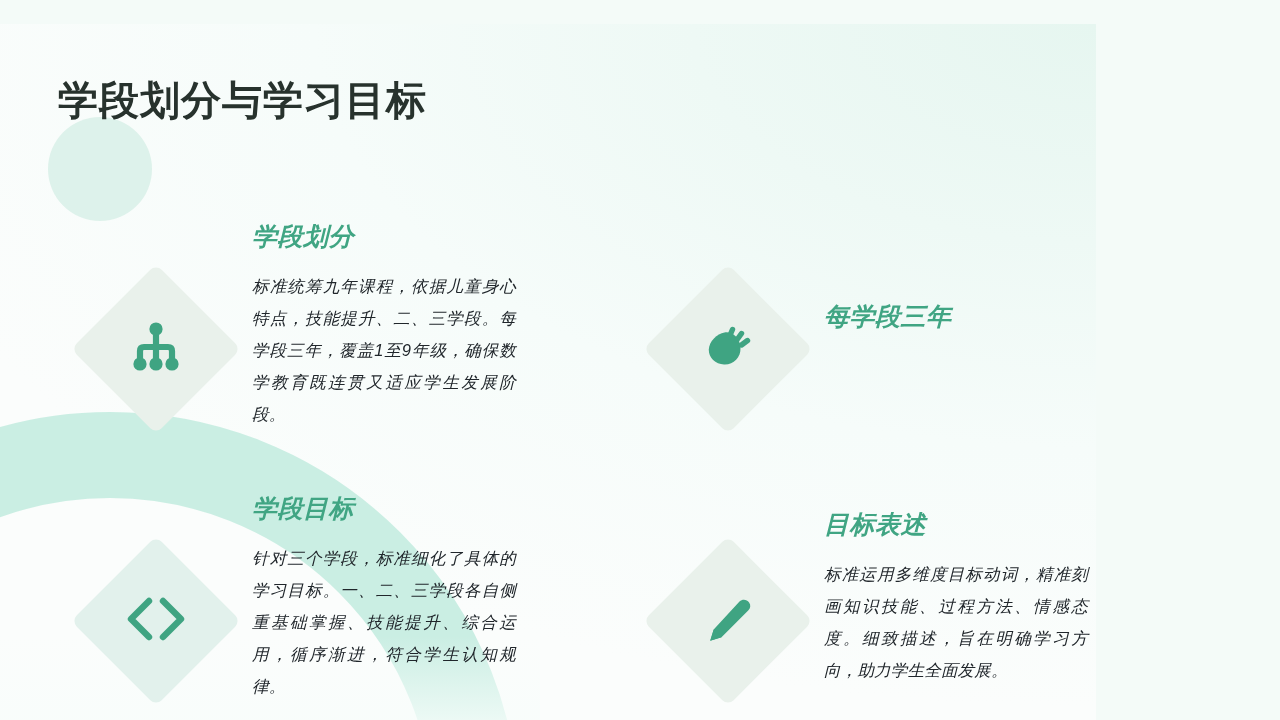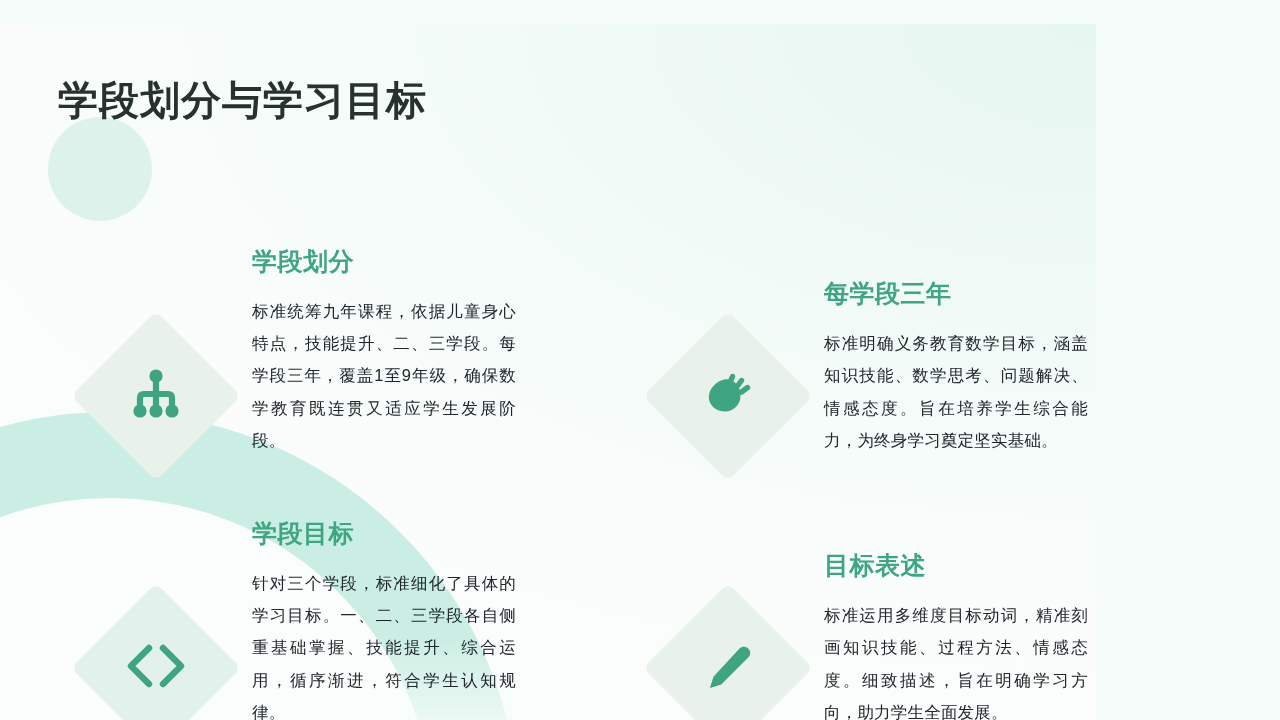--- a/index.html
+++ b/index.html
@@ -68,21 +68,21 @@
   #grid {
     position:absolute;
     left:96px; top:160px;
     width:1100px; height:545px;
     display:grid;
     grid-template-columns:572px 528px;
     grid-template-rows:272px 272px;
     z-index:4;
   }
 
-  .card { position:relative; display:flex; align-items:flex-end; }
+  .card { position:relative; display:flex; align-items:center;font-style:italic; }
 
   
   .diamond {
     position:relative;
     flex:0 0 auto;
     width:120px; height:120px;
     margin-top:58px;
     display:flex; align-items:center; justify-content:center;
   }
   .diamond::before {
@@ -161,21 +161,20 @@
             <g stroke="#3fa482" stroke-width="5.4" stroke-linecap="round">
               <path d="M33.5 11.5 L30.5 18.5"></path>
               <path d="M42.5 15.5 L37.8 22"></path>
               <path d="M48.5 22.5 L42.5 27"></path>
             </g>
           </svg>
         </span>
       </div>
       <div class="card-text">
         <div class="card-title">每学段三年</div>
-        <div class="card-body">标准明确义务教育数学目标，涵盖知识技能、数学思考、问题解决、情感态度。旨在培养学生综合能力，为终身学习奠定坚实基础。</div>
       </div>
     </div>
 
     <div class="card card-bottom-left">
       <div class="diamond">
         <span>
           <svg width="70" height="52" viewBox="0 0 70 52">
             <g fill="none" stroke="#3fa482" stroke-width="6.4" stroke-linecap="round" stroke-linejoin="round">
               <path d="M28 8 L10 26 L28 44"></path>
               <path d="M42 8 L60 26 L42 44"></path>

